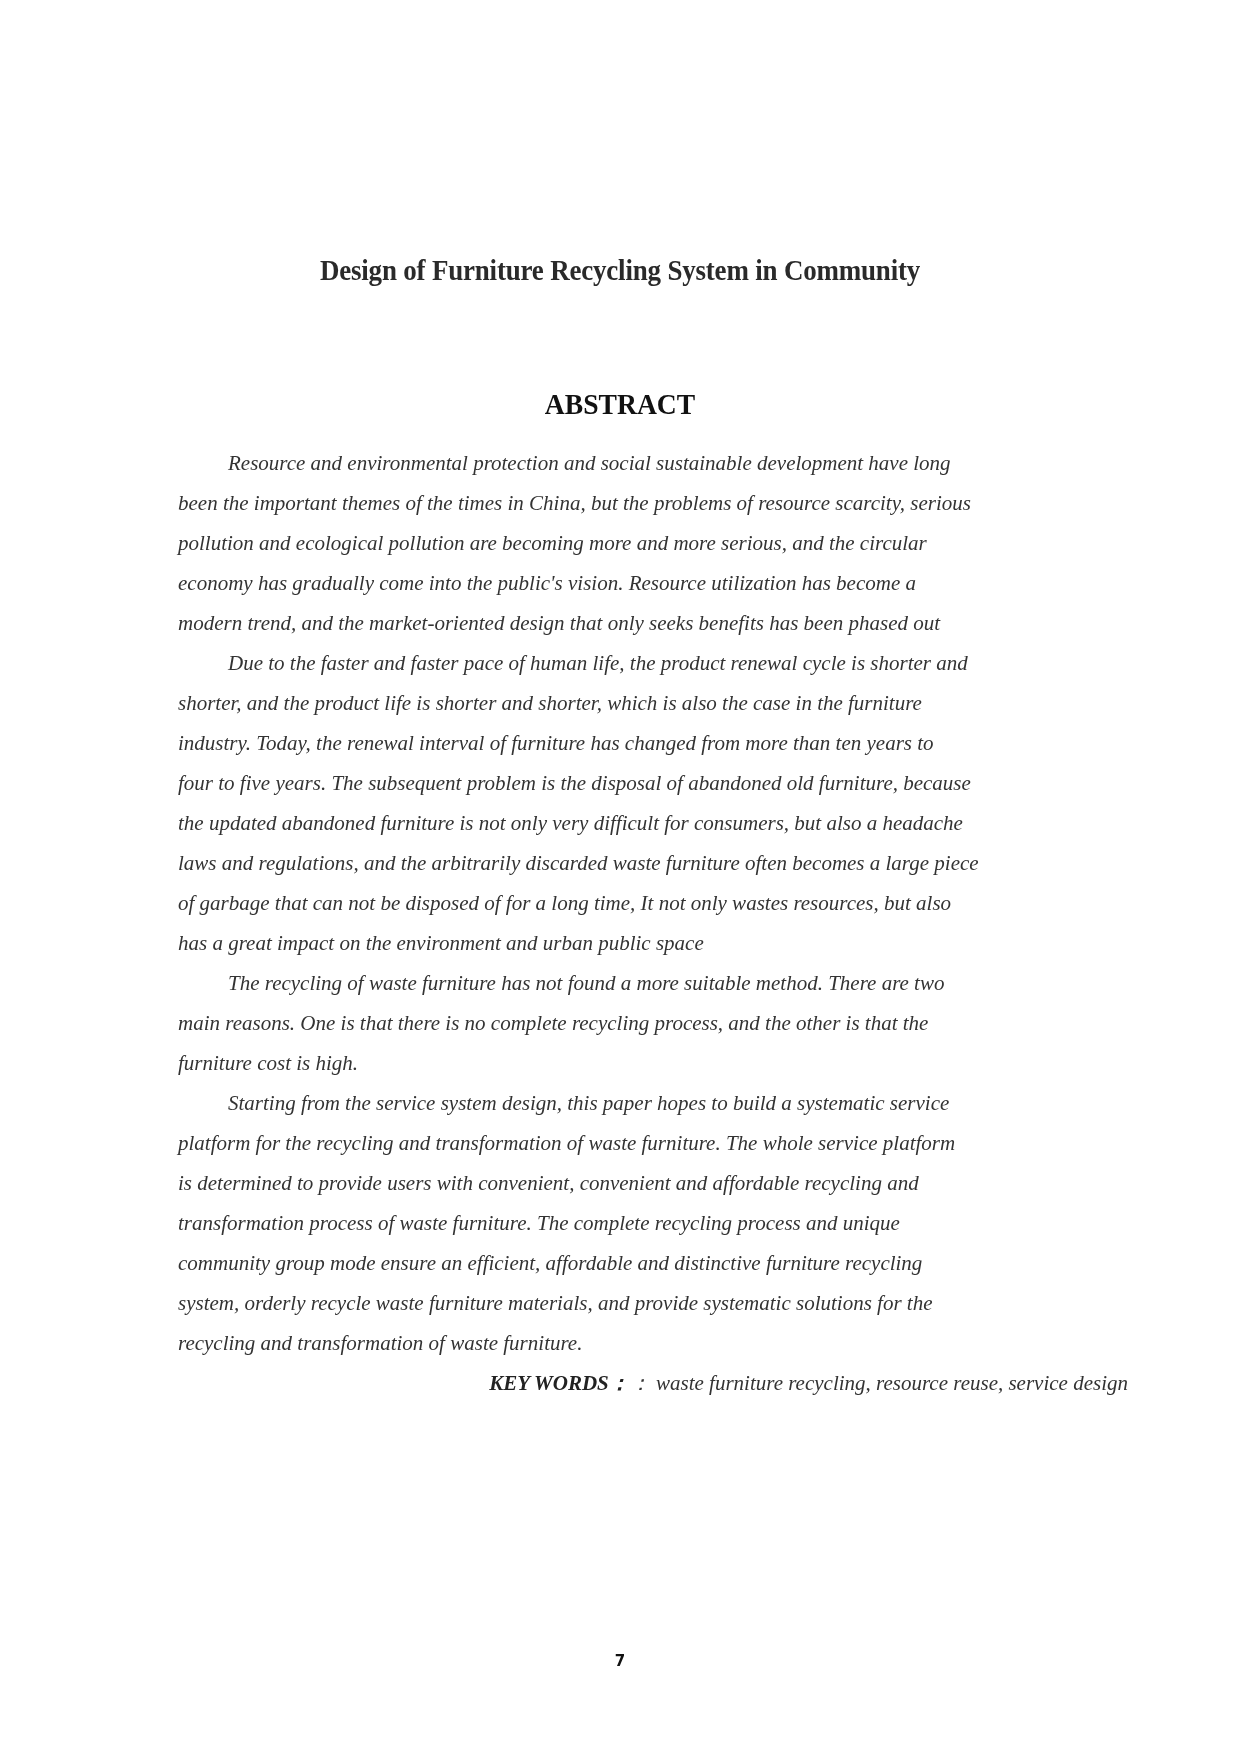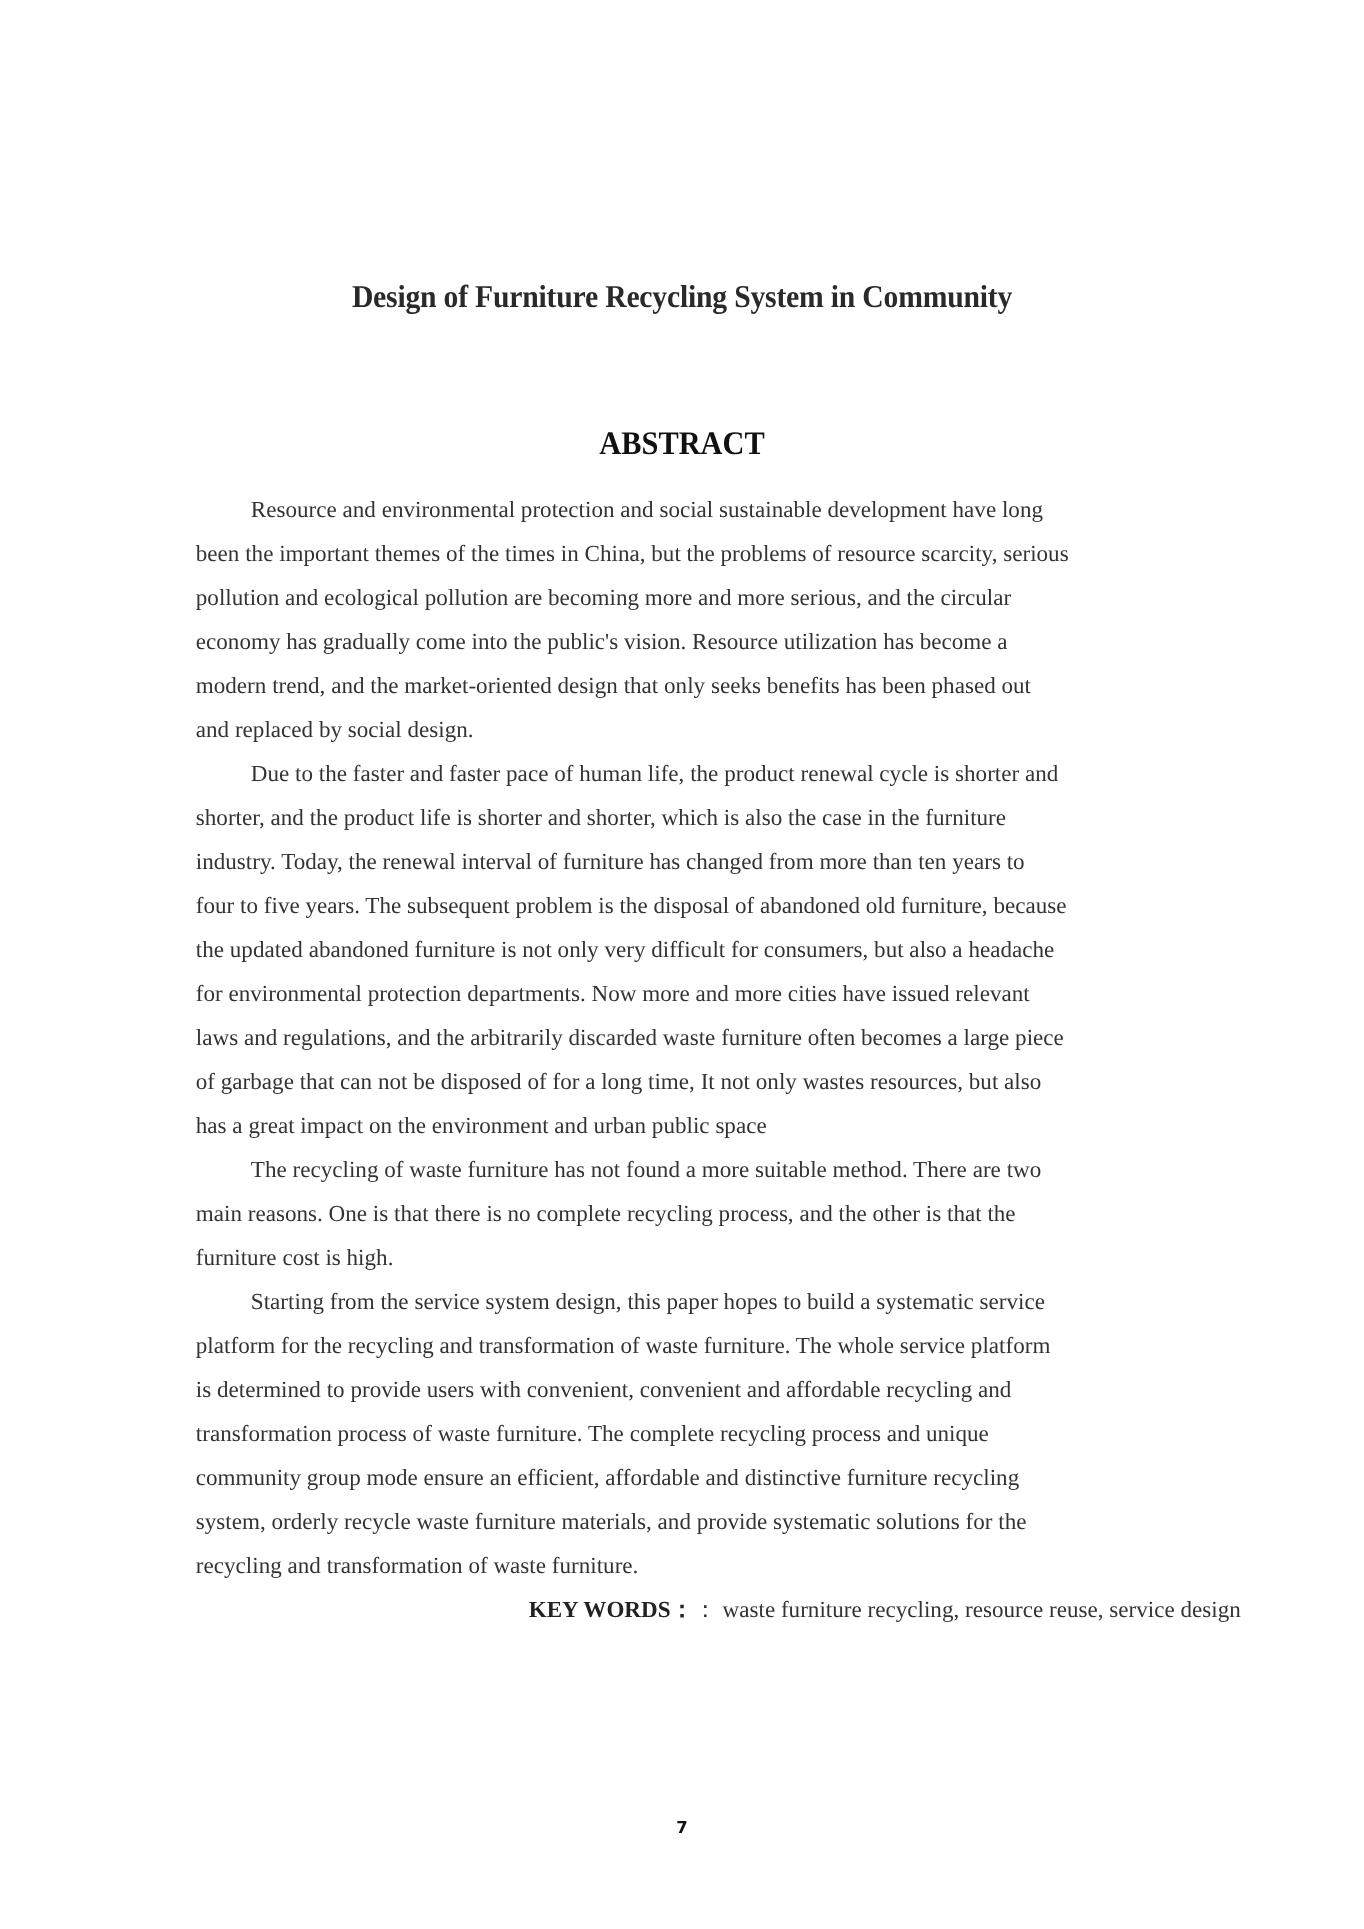--- a/index.html
+++ b/index.html
@@ -48,20 +48,21 @@
       transform-origin: center;
     }
     .body-text {
       position: absolute;
       top: 411px;
       left: 178px;
       width: 950px;
       font-size: 21px;
       line-height: 40px;
       color: #333333;
+      font-style: italic;
     }
     .paragraph {
       margin: 0;
       text-indent: 50px;
       white-space: nowrap;
     }
     .paragraph .line {
       display: block;
       text-indent: 0;
     }
@@ -99,30 +100,28 @@
   <div class="abstract-heading">ABSTRACT</div>
 
   <div class="body-text">
 
     <p class="paragraph">
       <span class="line first">Resource and environmental protection and social sustainable development have long</span>
       <span class="line">been the important themes of the times in China, but the problems of resource scarcity, serious</span>
       <span class="line">pollution and ecological pollution are becoming more and more serious, and the circular</span>
       <span class="line">economy has gradually come into the public's vision. Resource utilization has become a</span>
       <span class="line">modern trend, and the market-oriented design that only seeks benefits has been phased out</span>
-      <span class="line">and replaced by social design.</span>
     </p>
 
     <p class="paragraph">
       <span class="line first">Due to the faster and faster pace of human life, the product renewal cycle is shorter and</span>
       <span class="line">shorter, and the product life is shorter and shorter, which is also the case in the furniture</span>
       <span class="line">industry. Today, the renewal interval of furniture has changed from more than ten years to</span>
       <span class="line">four to five years. The subsequent problem is the disposal of abandoned old furniture, because</span>
       <span class="line">the updated abandoned furniture is not only very difficult for consumers, but also a headache</span>
-      <span class="line">for environmental protection departments. Now more and more cities have issued relevant</span>
       <span class="line">laws and regulations, and the arbitrarily discarded waste furniture often becomes a large piece</span>
       <span class="line">of garbage that can not be disposed of for a long time, It not only wastes resources, but also</span>
       <span class="line">has a great impact on the environment and urban public space</span>
     </p>
 
     <p class="paragraph">
       <span class="line first">The recycling of waste furniture has not found a more suitable method. There are two</span>
       <span class="line">main reasons. One is that there is no complete recycling process, and the other is that the</span>
       <span class="line">furniture cost is high.</span>
     </p>

